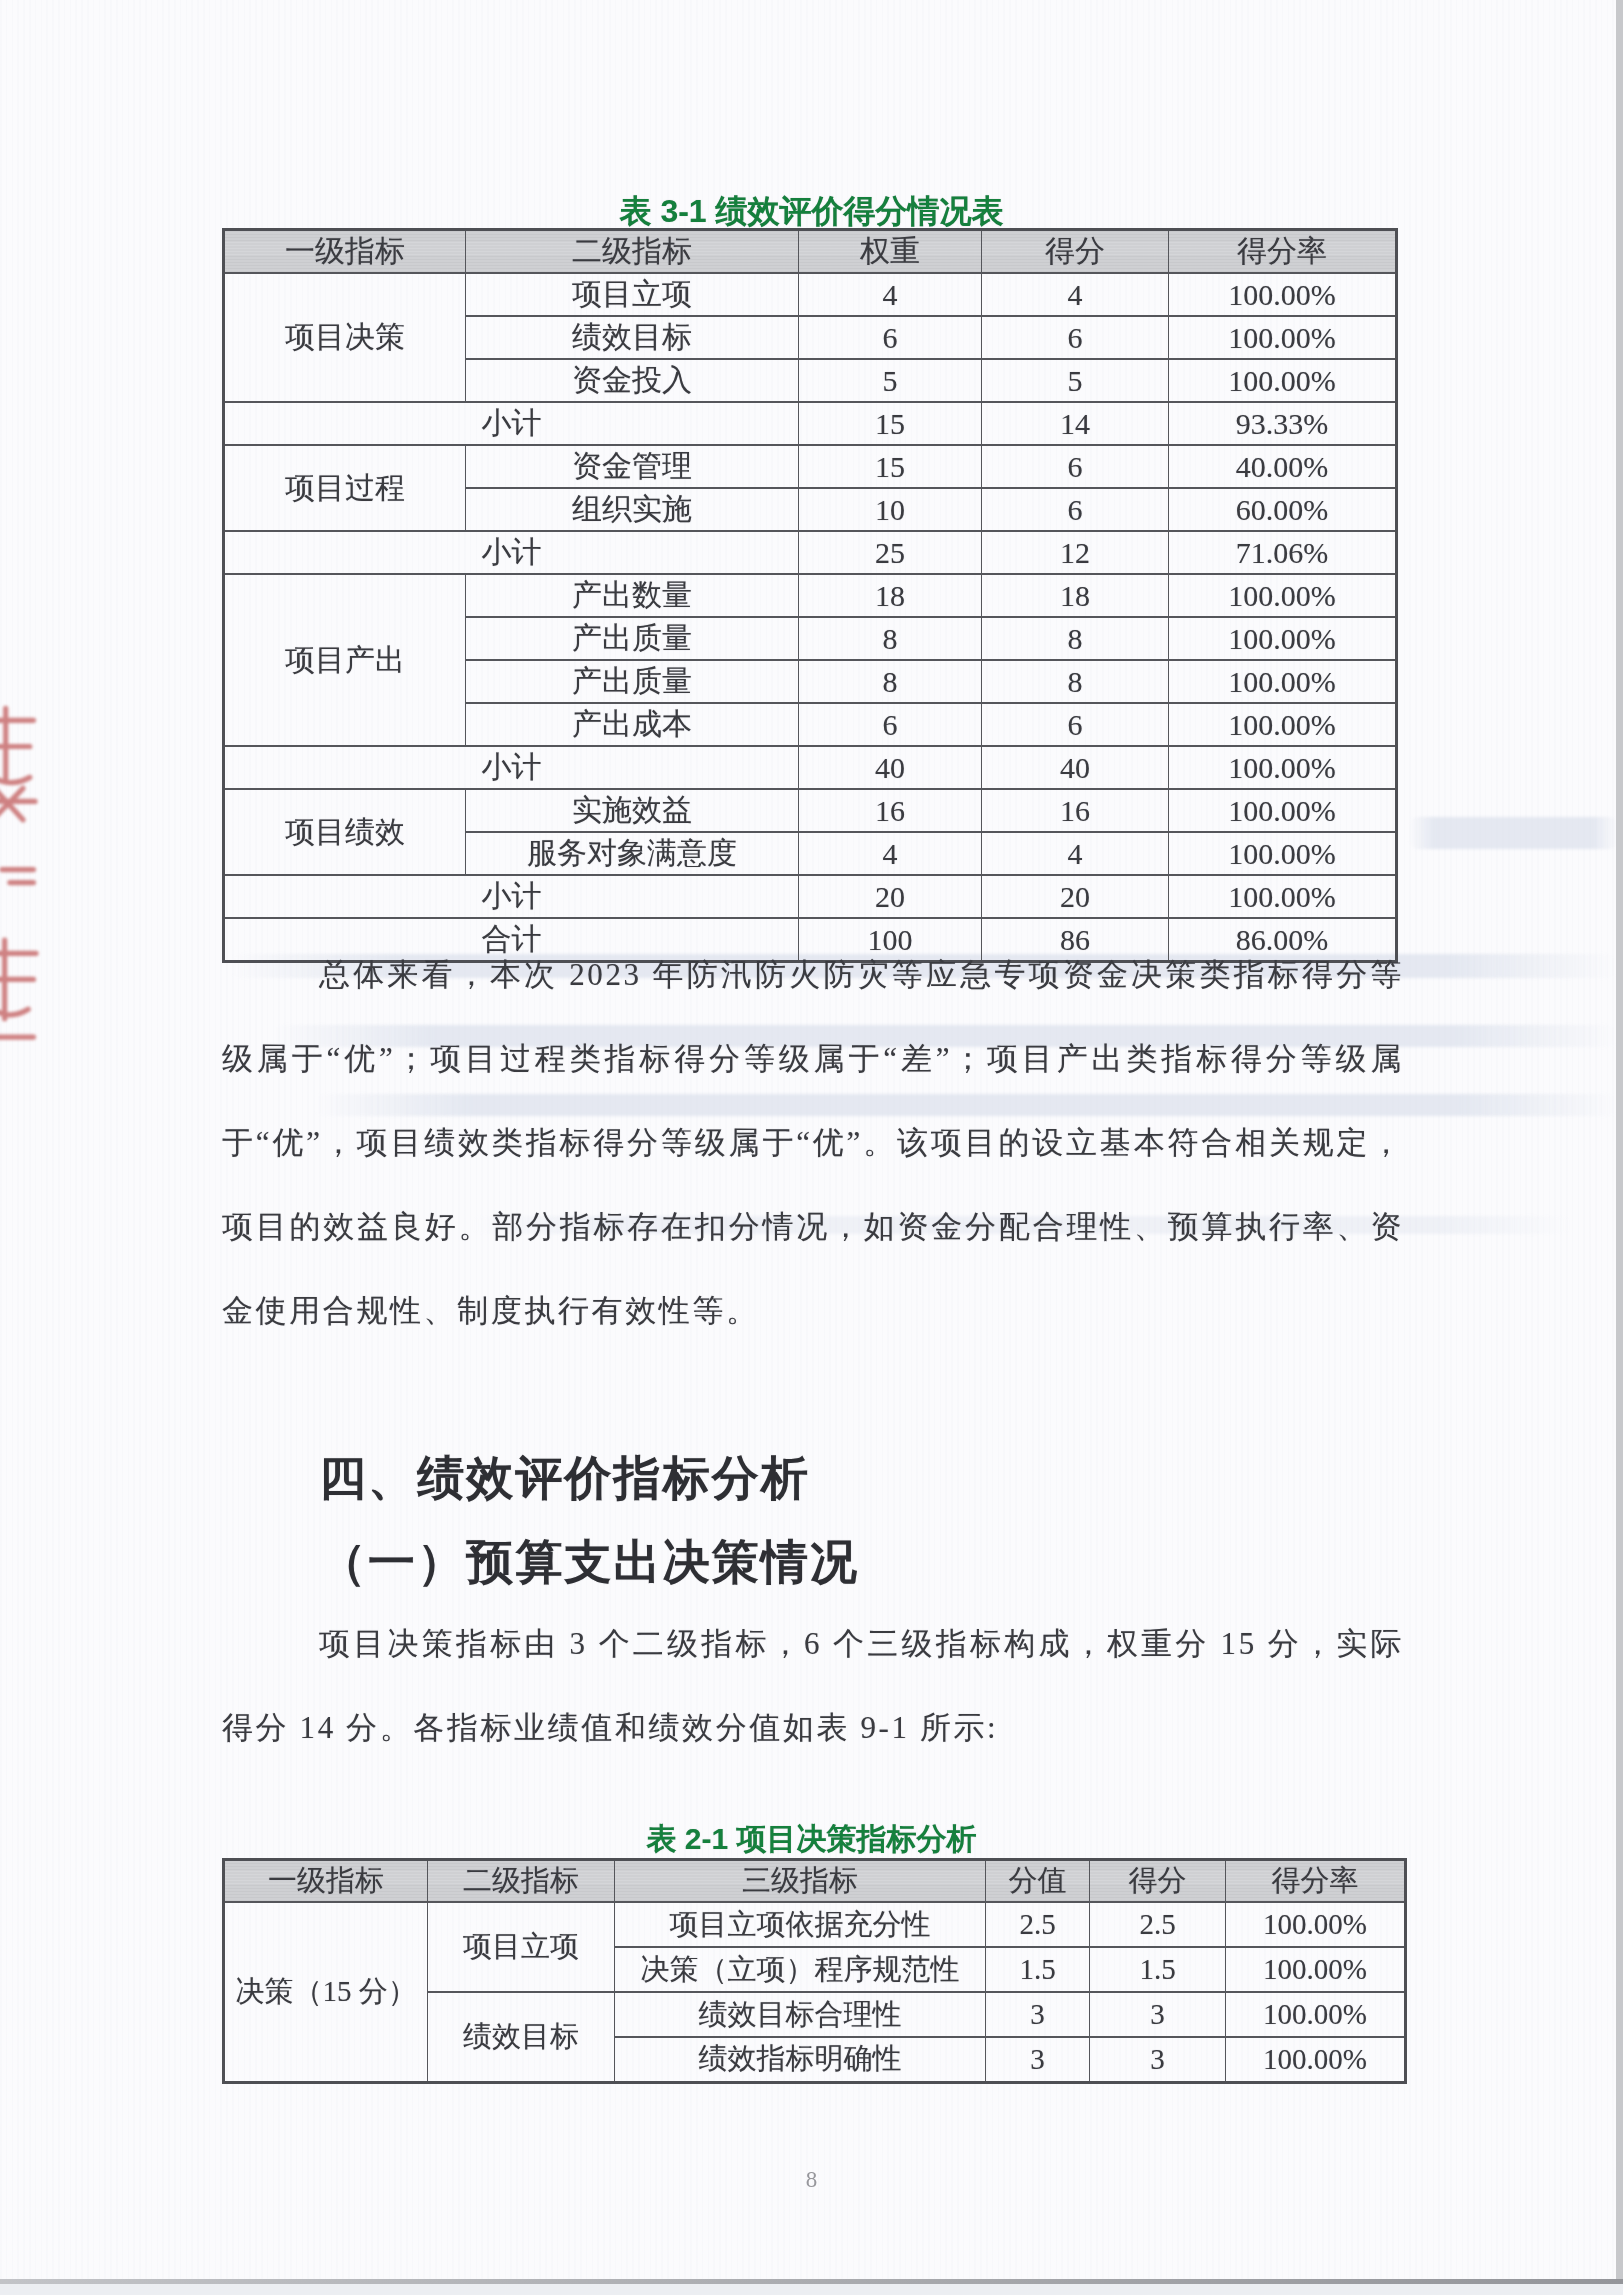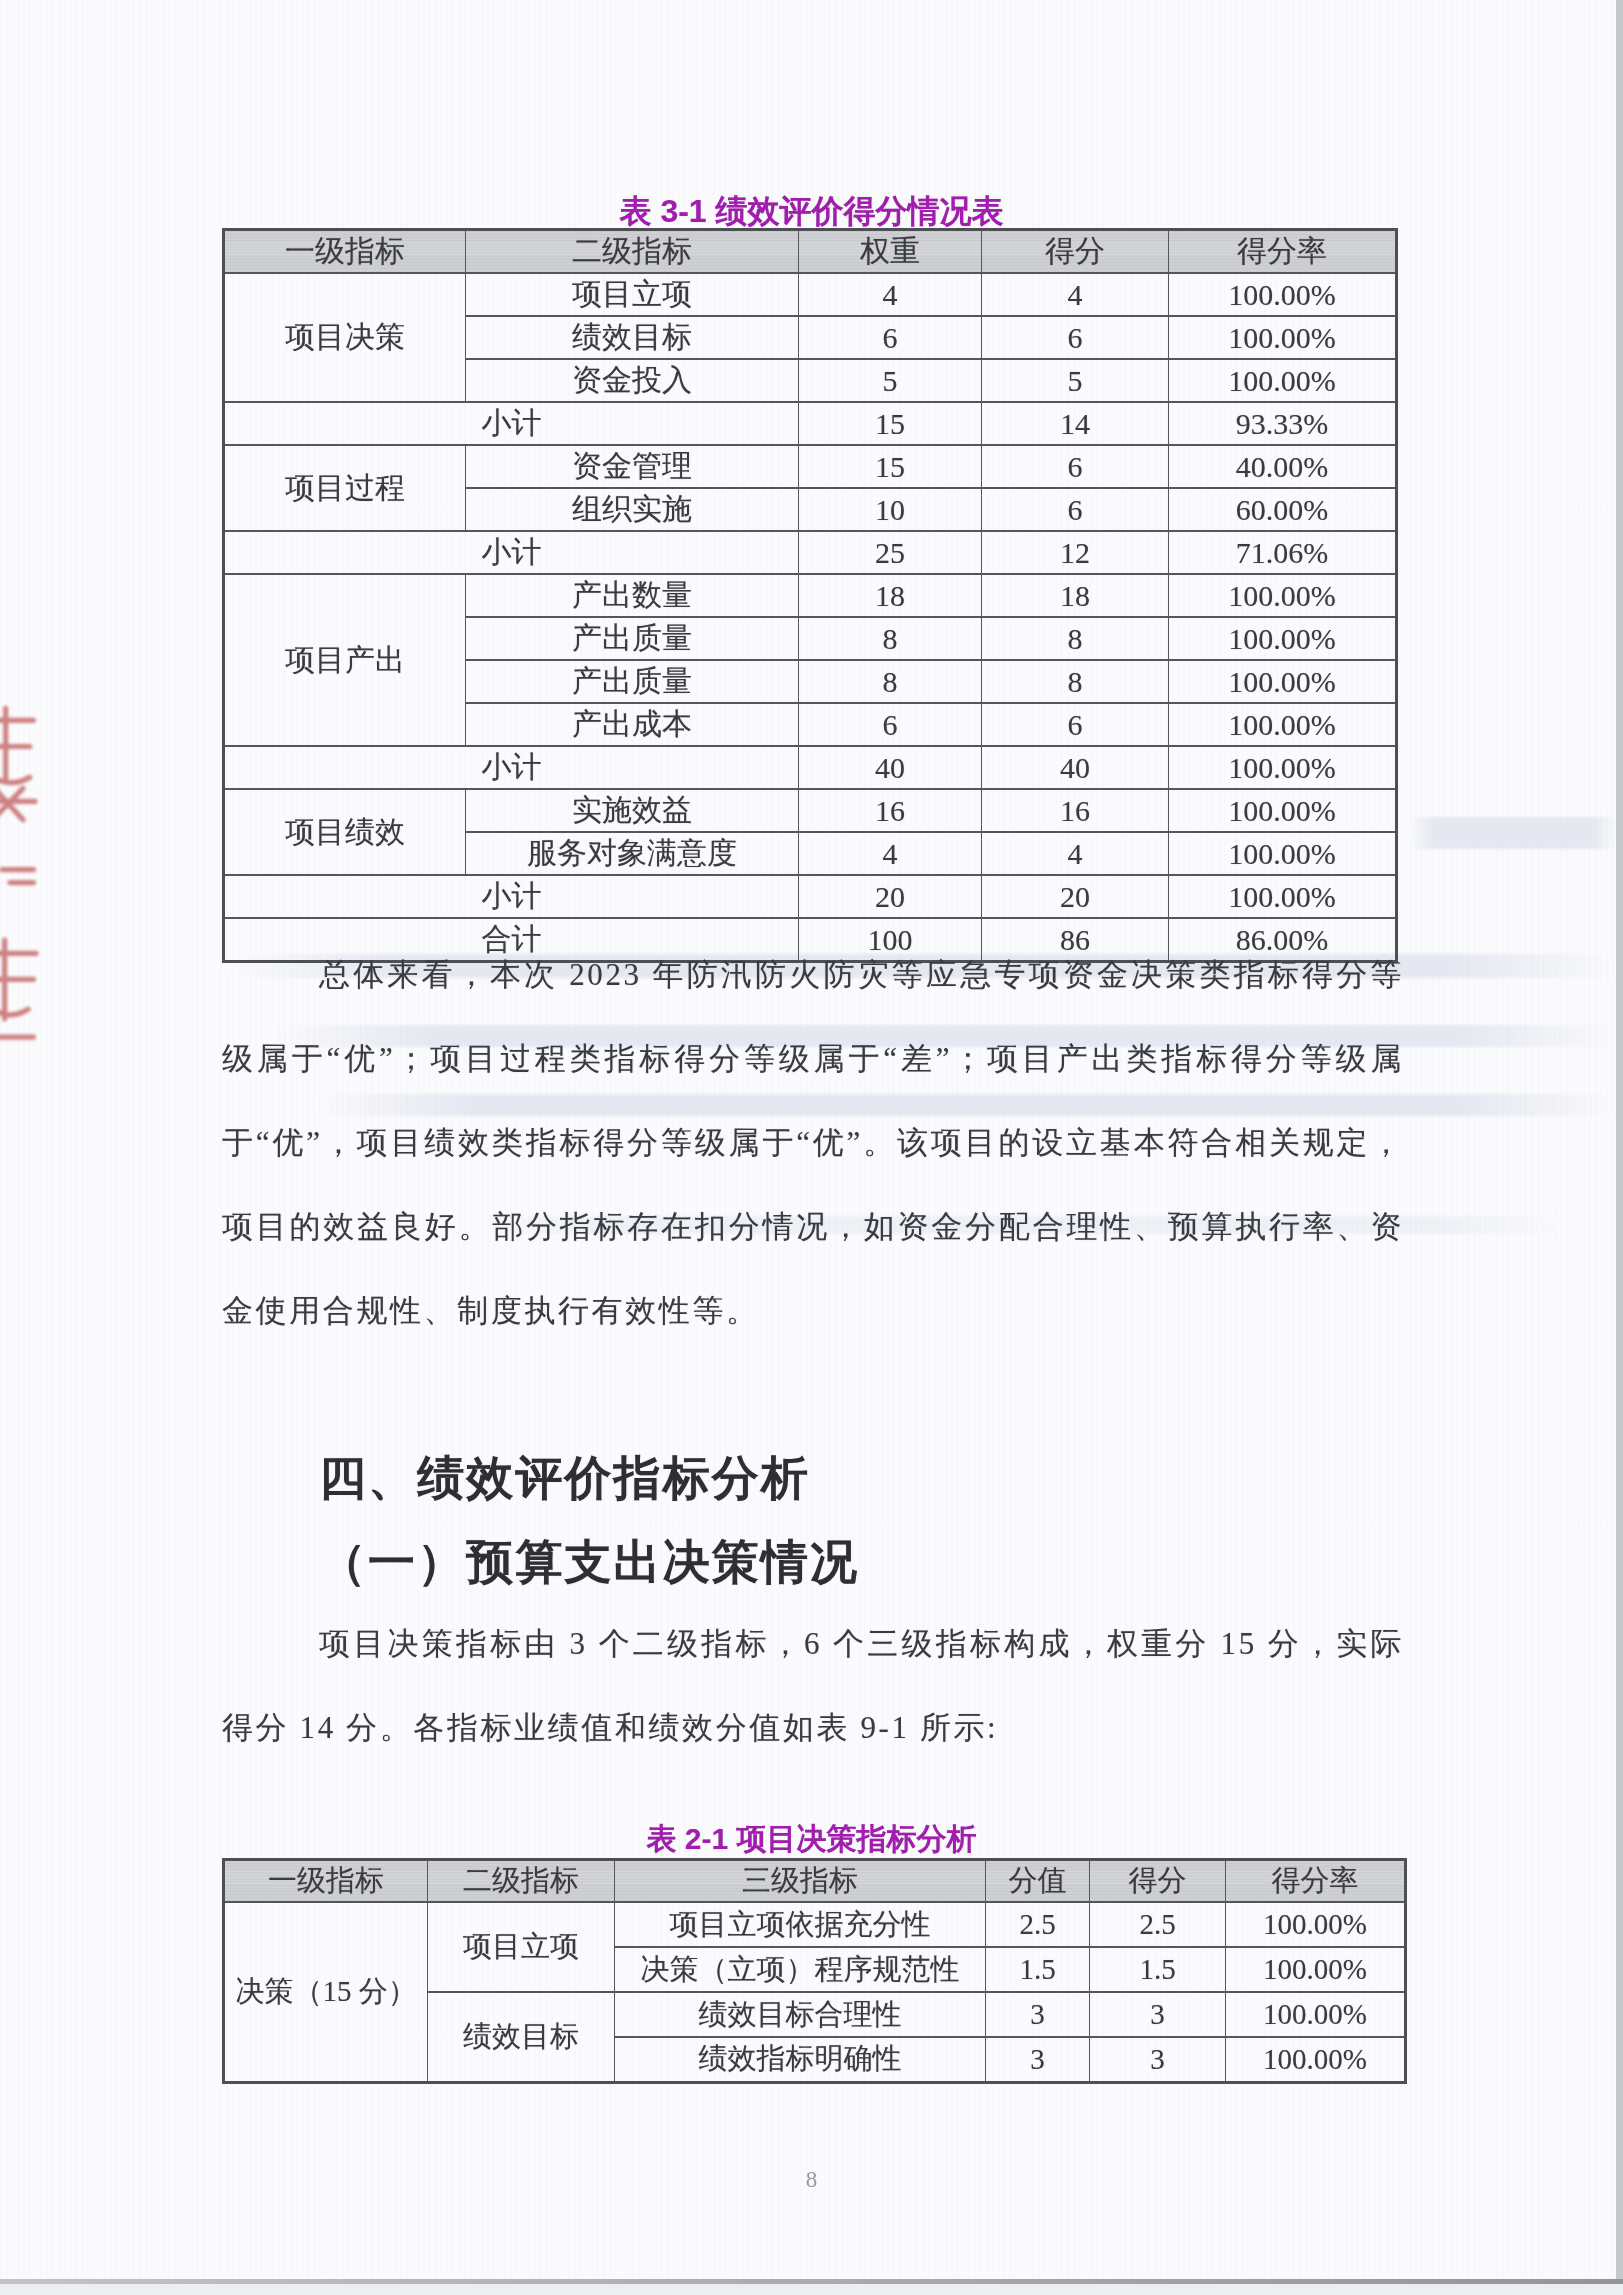--- a/index.html
+++ b/index.html
@@ -20,21 +20,21 @@
     background:linear-gradient(90deg,#c2c3c7 0%,#a8a9ad 55%,#94959a 100%); }
   .bottom-bed  { position:absolute; left:0; top:2284px; width:1623px; height:11.5px; background:#eceef2; }
   .ghost { position:absolute; border-radius:9.4px; filter:blur(1.6px);
     background:linear-gradient(90deg, rgba(210,217,231,0) 0%, rgba(210,217,231,.55) 12%, rgba(210,217,231,.55) 88%, rgba(210,217,231,0) 100%); }
   .stamp { position:absolute; left:-27px; top:702px; width:79px; height:356px;
     filter:blur(1.6px); opacity:.62; }
 
   
   .tbl-title { position:absolute; left:0; width:1623px; text-align:center;
     font-family:"Liberation Sans","DejaVu Sans",sans-serif; font-weight:bold;
-    color:#a21caf; text-shadow:0 0 1px rgba(70,70,80,.35); }
+    color:#15803d; text-shadow:0 0 1px rgba(70,70,80,.35); }
   #t31-title { top:190px; font-size:32px; }
   #t41-title { top:1819px; font-size:30px; }
   .para { position:absolute; left:222px; width:1182px; font-size:31px; line-height:84px;
     text-align:justify; text-indent:97px; letter-spacing:2.6px;
     color:#3a3b40; text-shadow:0 0 1px rgba(70,70,80,.35); }
   #para1 { top:933px; }
   #para2 { top:1602px; }
   .heading { position:absolute; left:319px; font-family:"Liberation Sans","DejaVu Sans",sans-serif;
     font-weight:bold; font-size:47px; line-height:84px; color:#2e2f34;
     letter-spacing:2.1px; text-shadow:0 0 1px rgba(60,60,70,.35); }

